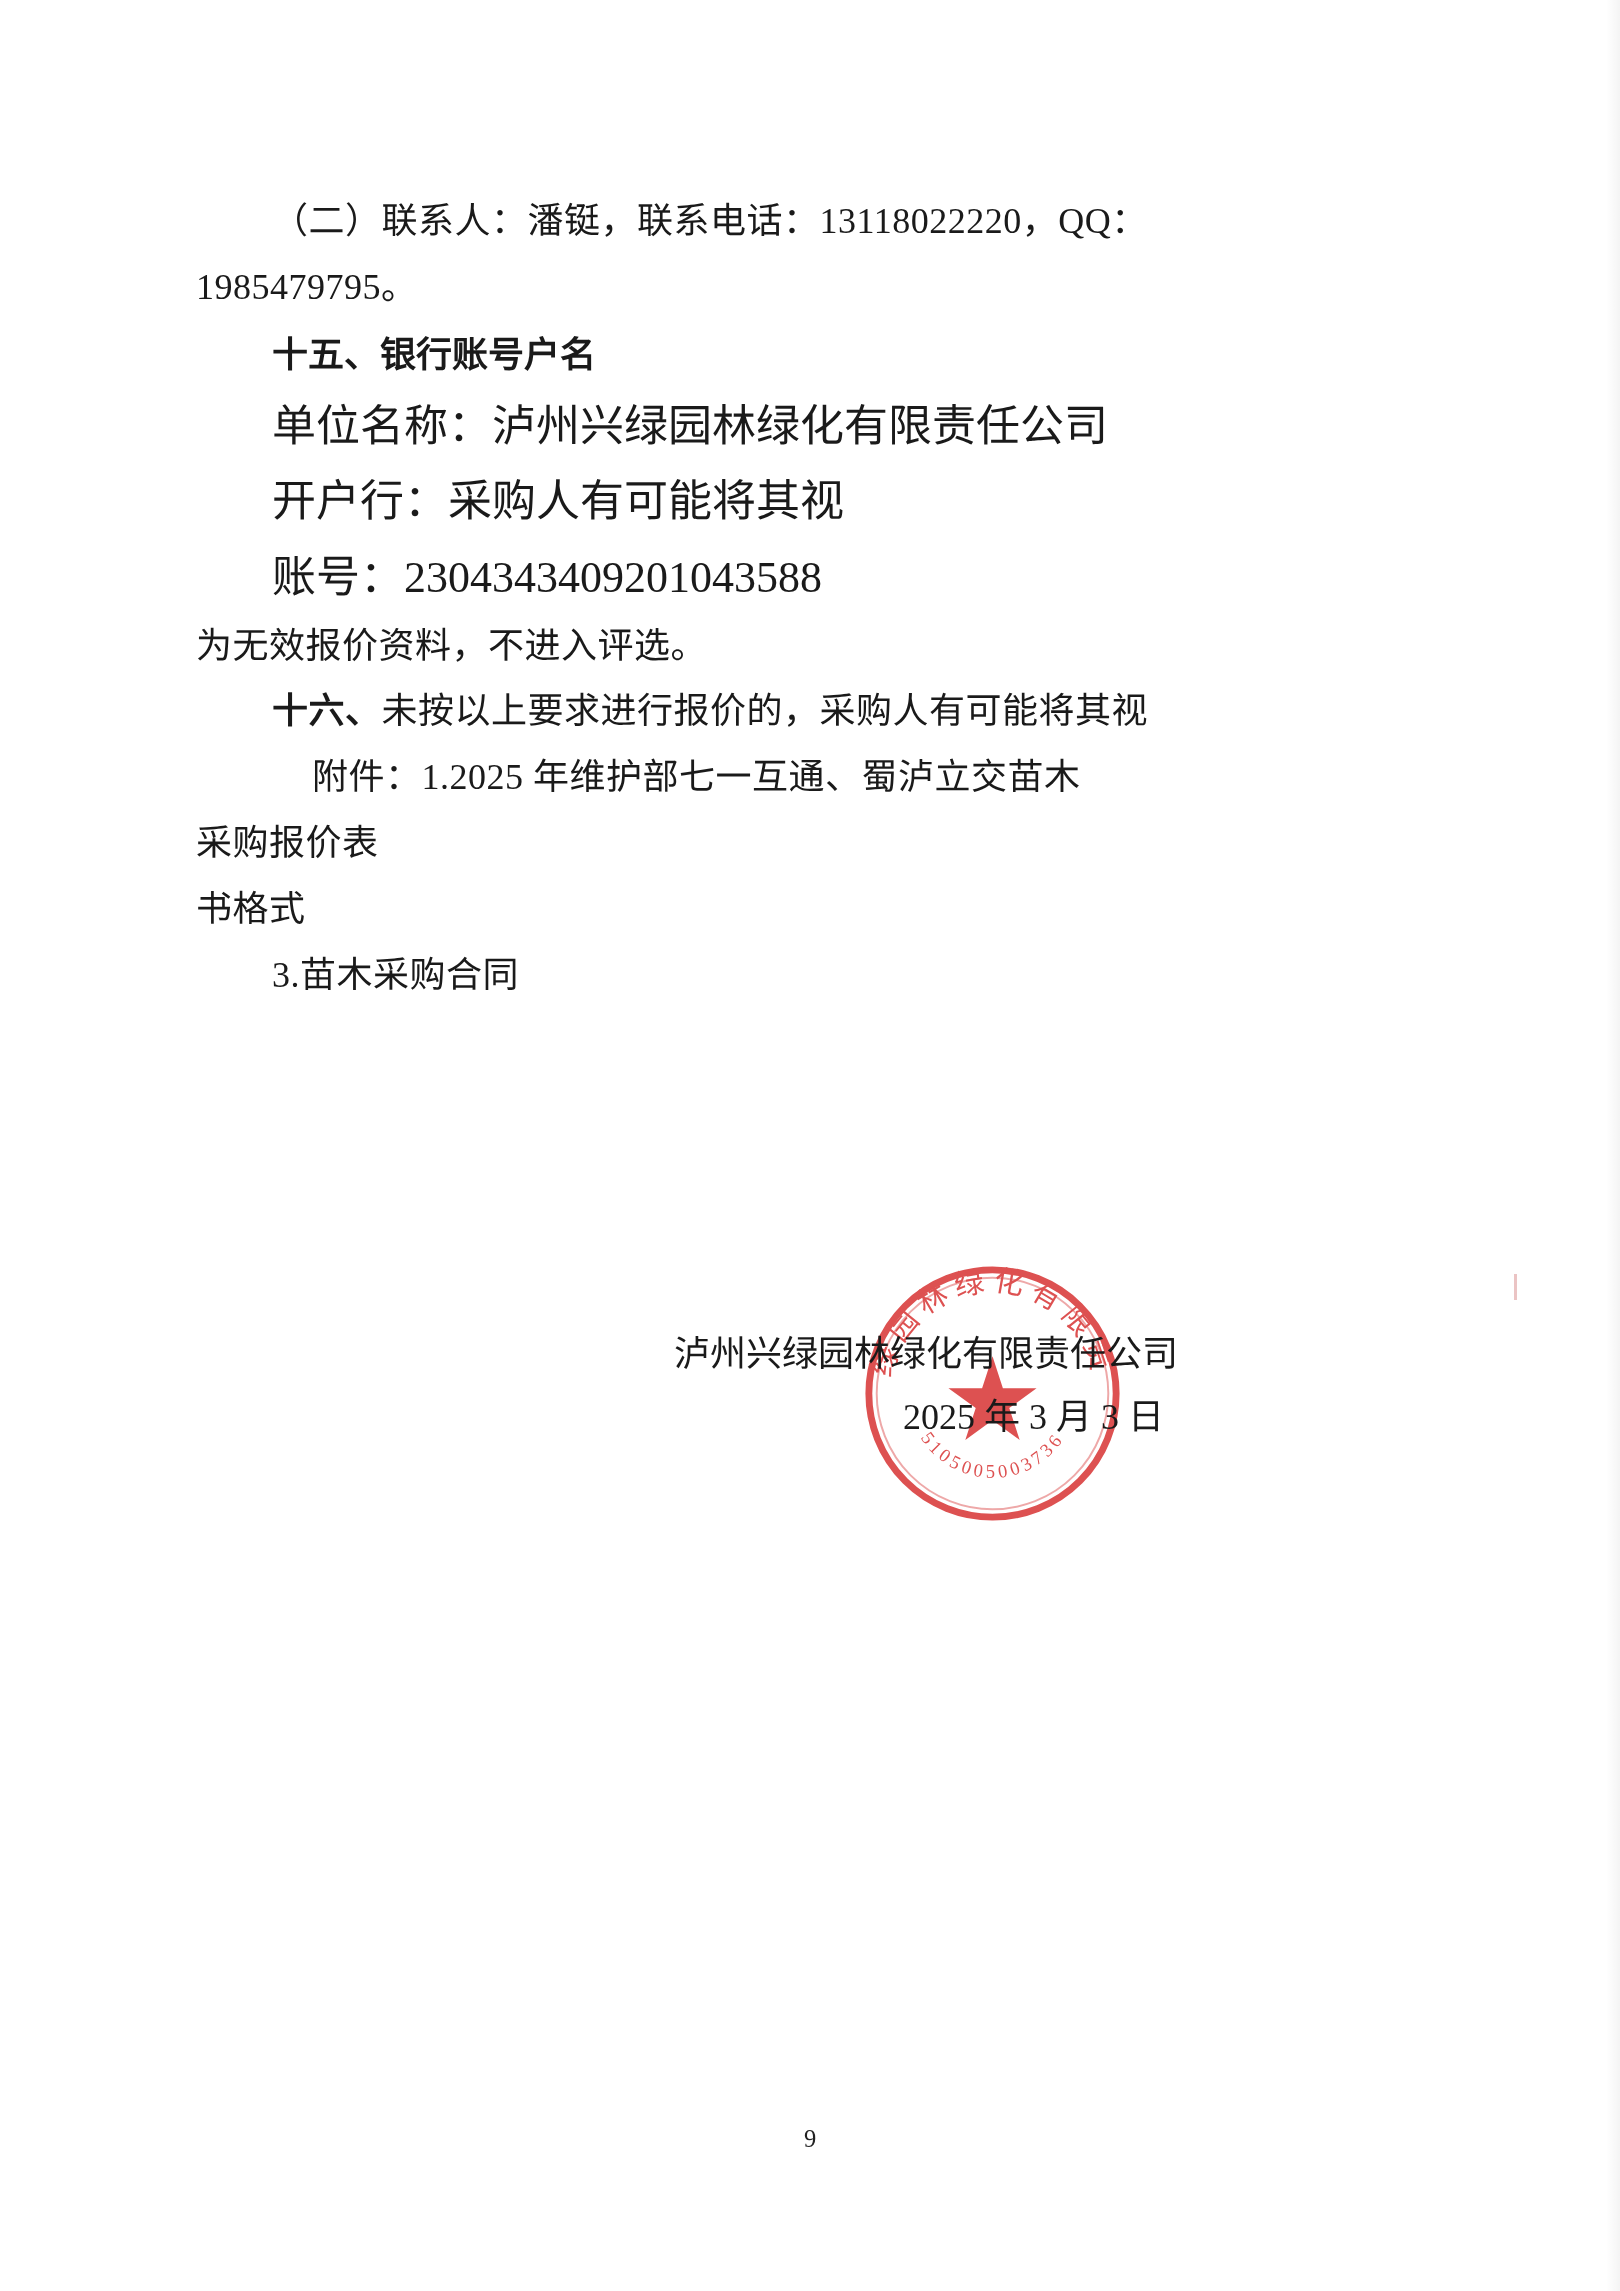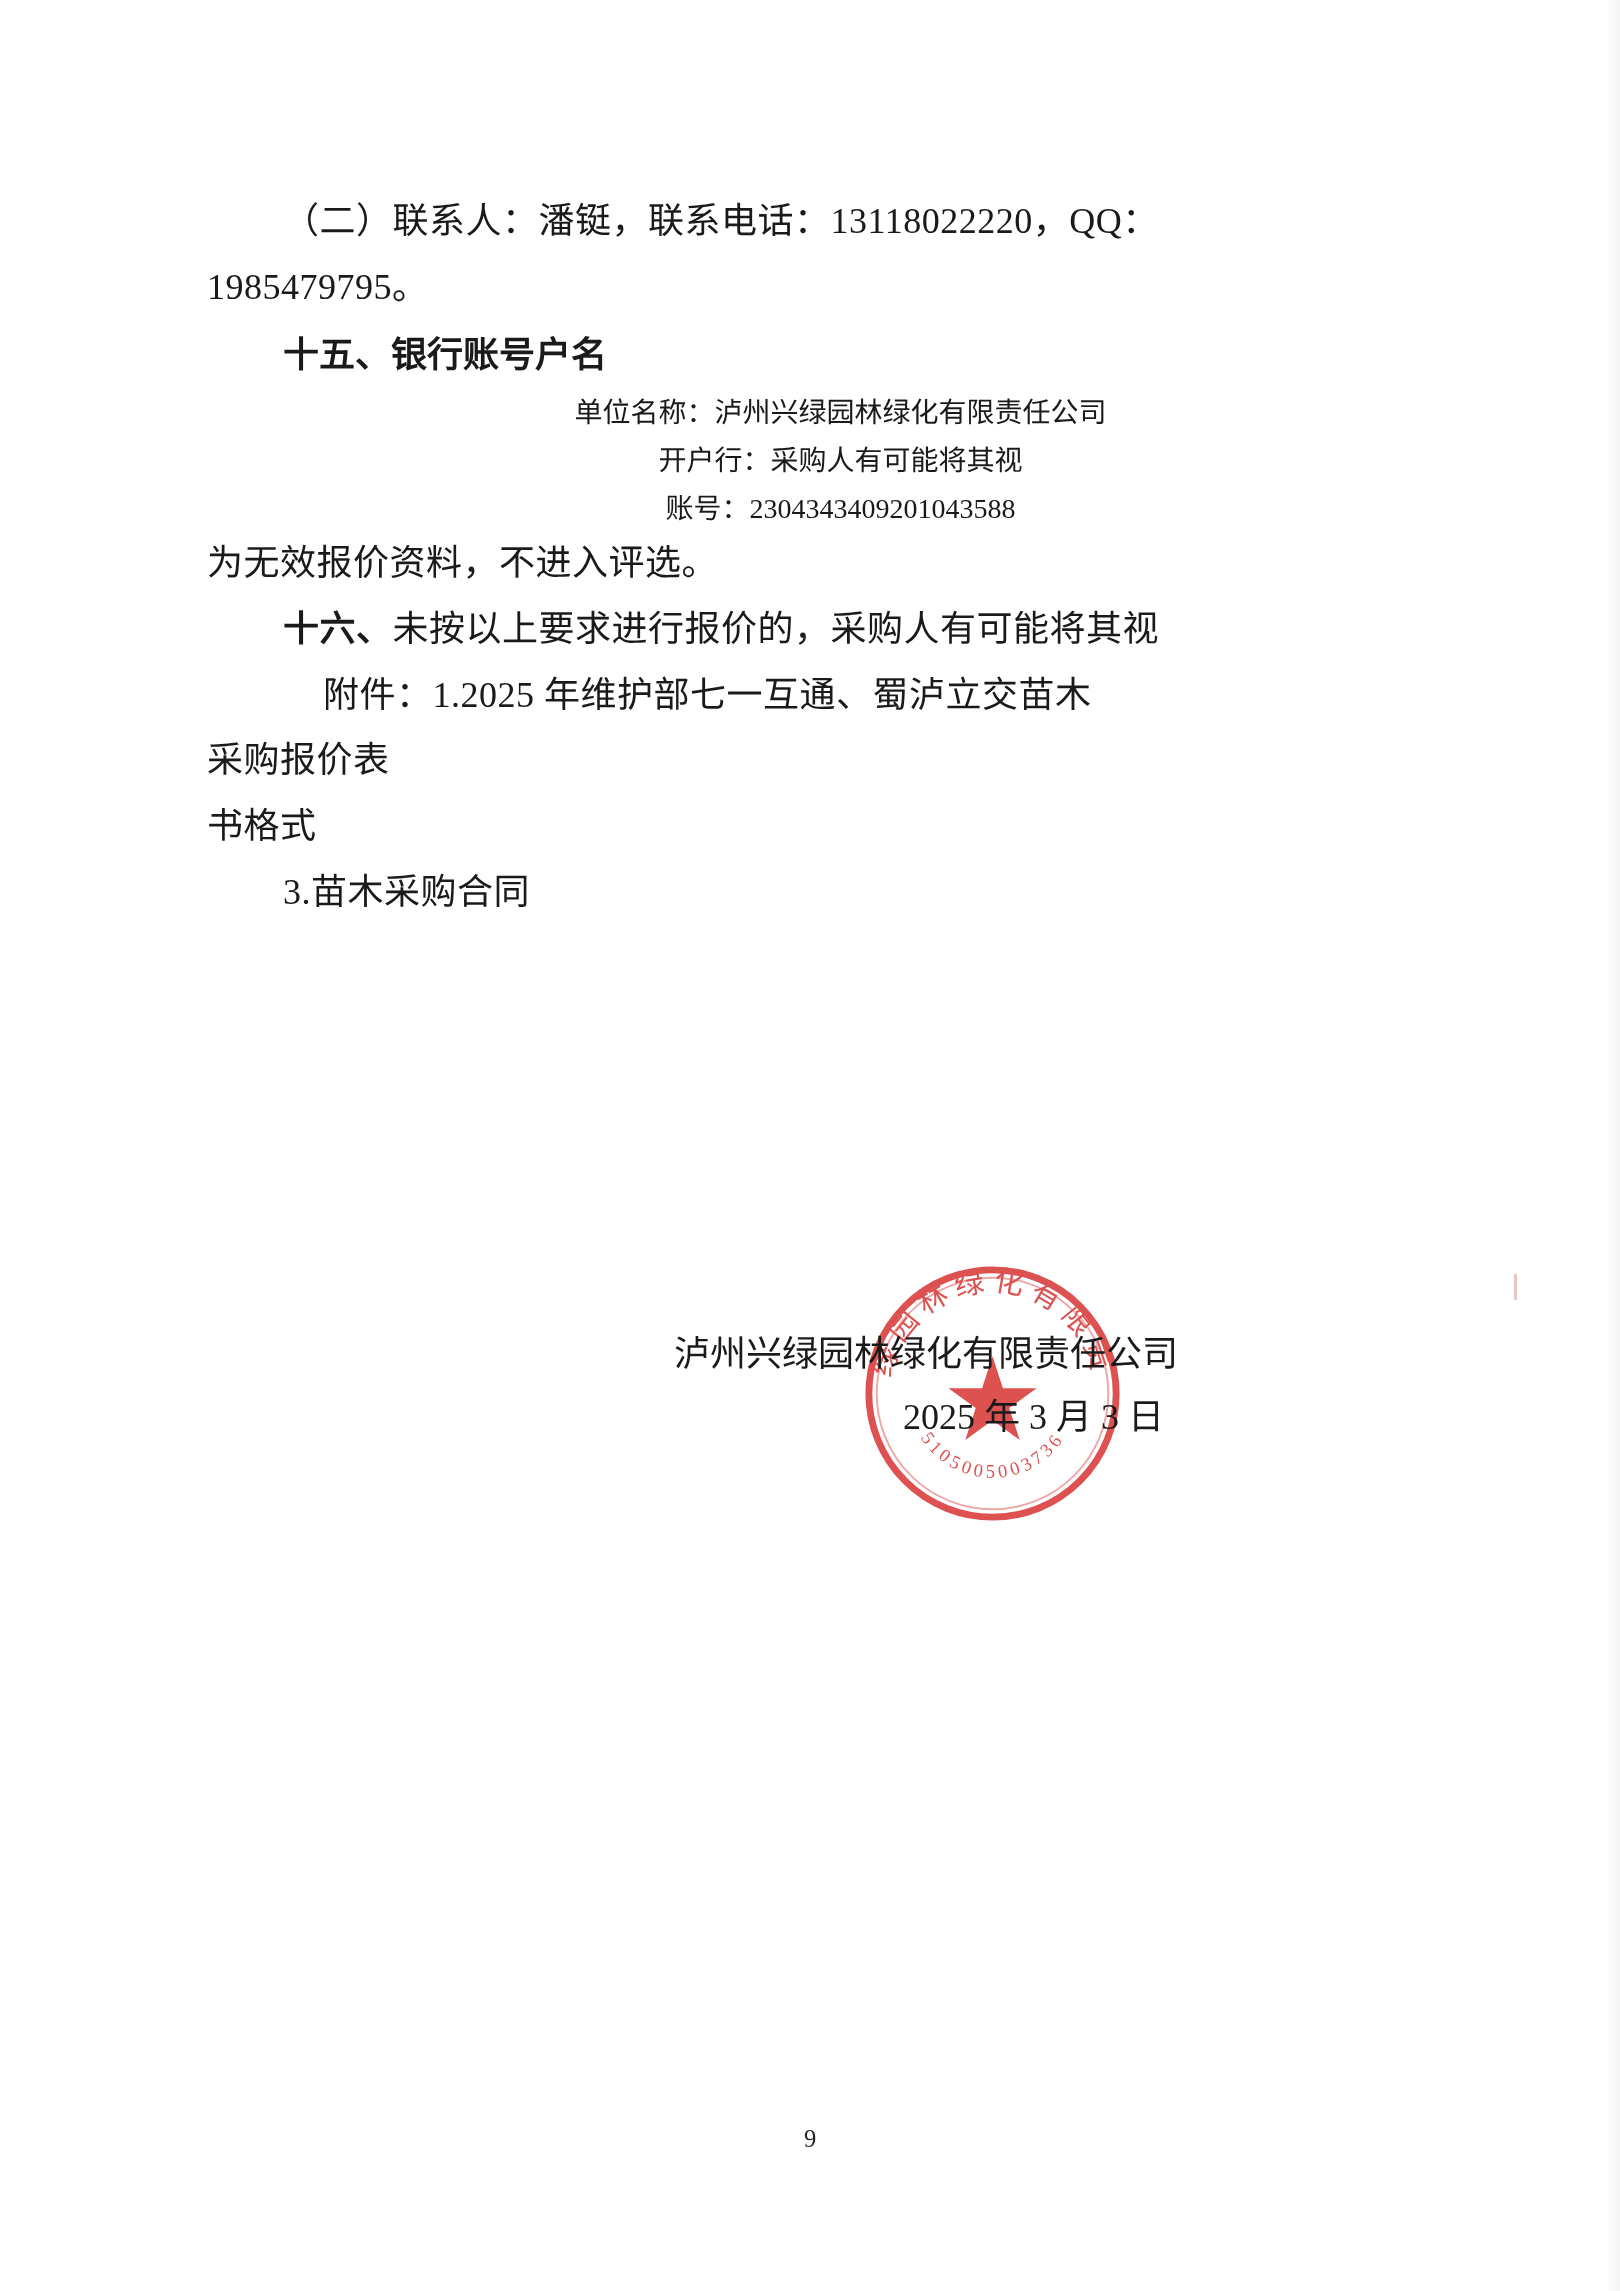--- a/index.html
+++ b/index.html
@@ -23,21 +23,21 @@
     position: absolute;
     top: 0;
     right: 0;
     width: 13.7px;
     height: 100%;
     background: linear-gradient(to right, rgba(0,0,0,0.0), rgba(0,0,0,0.045));
     pointer-events: none;
   }
   .content {
     position: absolute;
-    left: 207px;
+    left: 196px;
     top: 191px;
     width: 1191px;
   }
   .para {
     font-size: 36px;
     line-height: 1.72;
     letter-spacing: 0.5px;
     margin: 0 0 3.9px 0;
     text-align: justify;
   }
@@ -48,25 +48,24 @@
     text-indent: 116px;
   }
   .heading {
     font-size: 36px;
     line-height: 1.72;
     font-weight: bold;
     text-indent: 76px;
     margin: 5.9px 0 2px 0;
   }
   .sub {
-    font-size: 28px;
+    font-size: 44px;
     line-height: 1.72;
     text-indent: 76px;
     margin: 0;
-    text-align: center;
   }
   .bold-lead {
     font-weight: bold;
   }
   .sign-block {
     position: absolute;
     left: 674px;
     top: 1323px;
     width: 686px;
     font-size: 36px;

